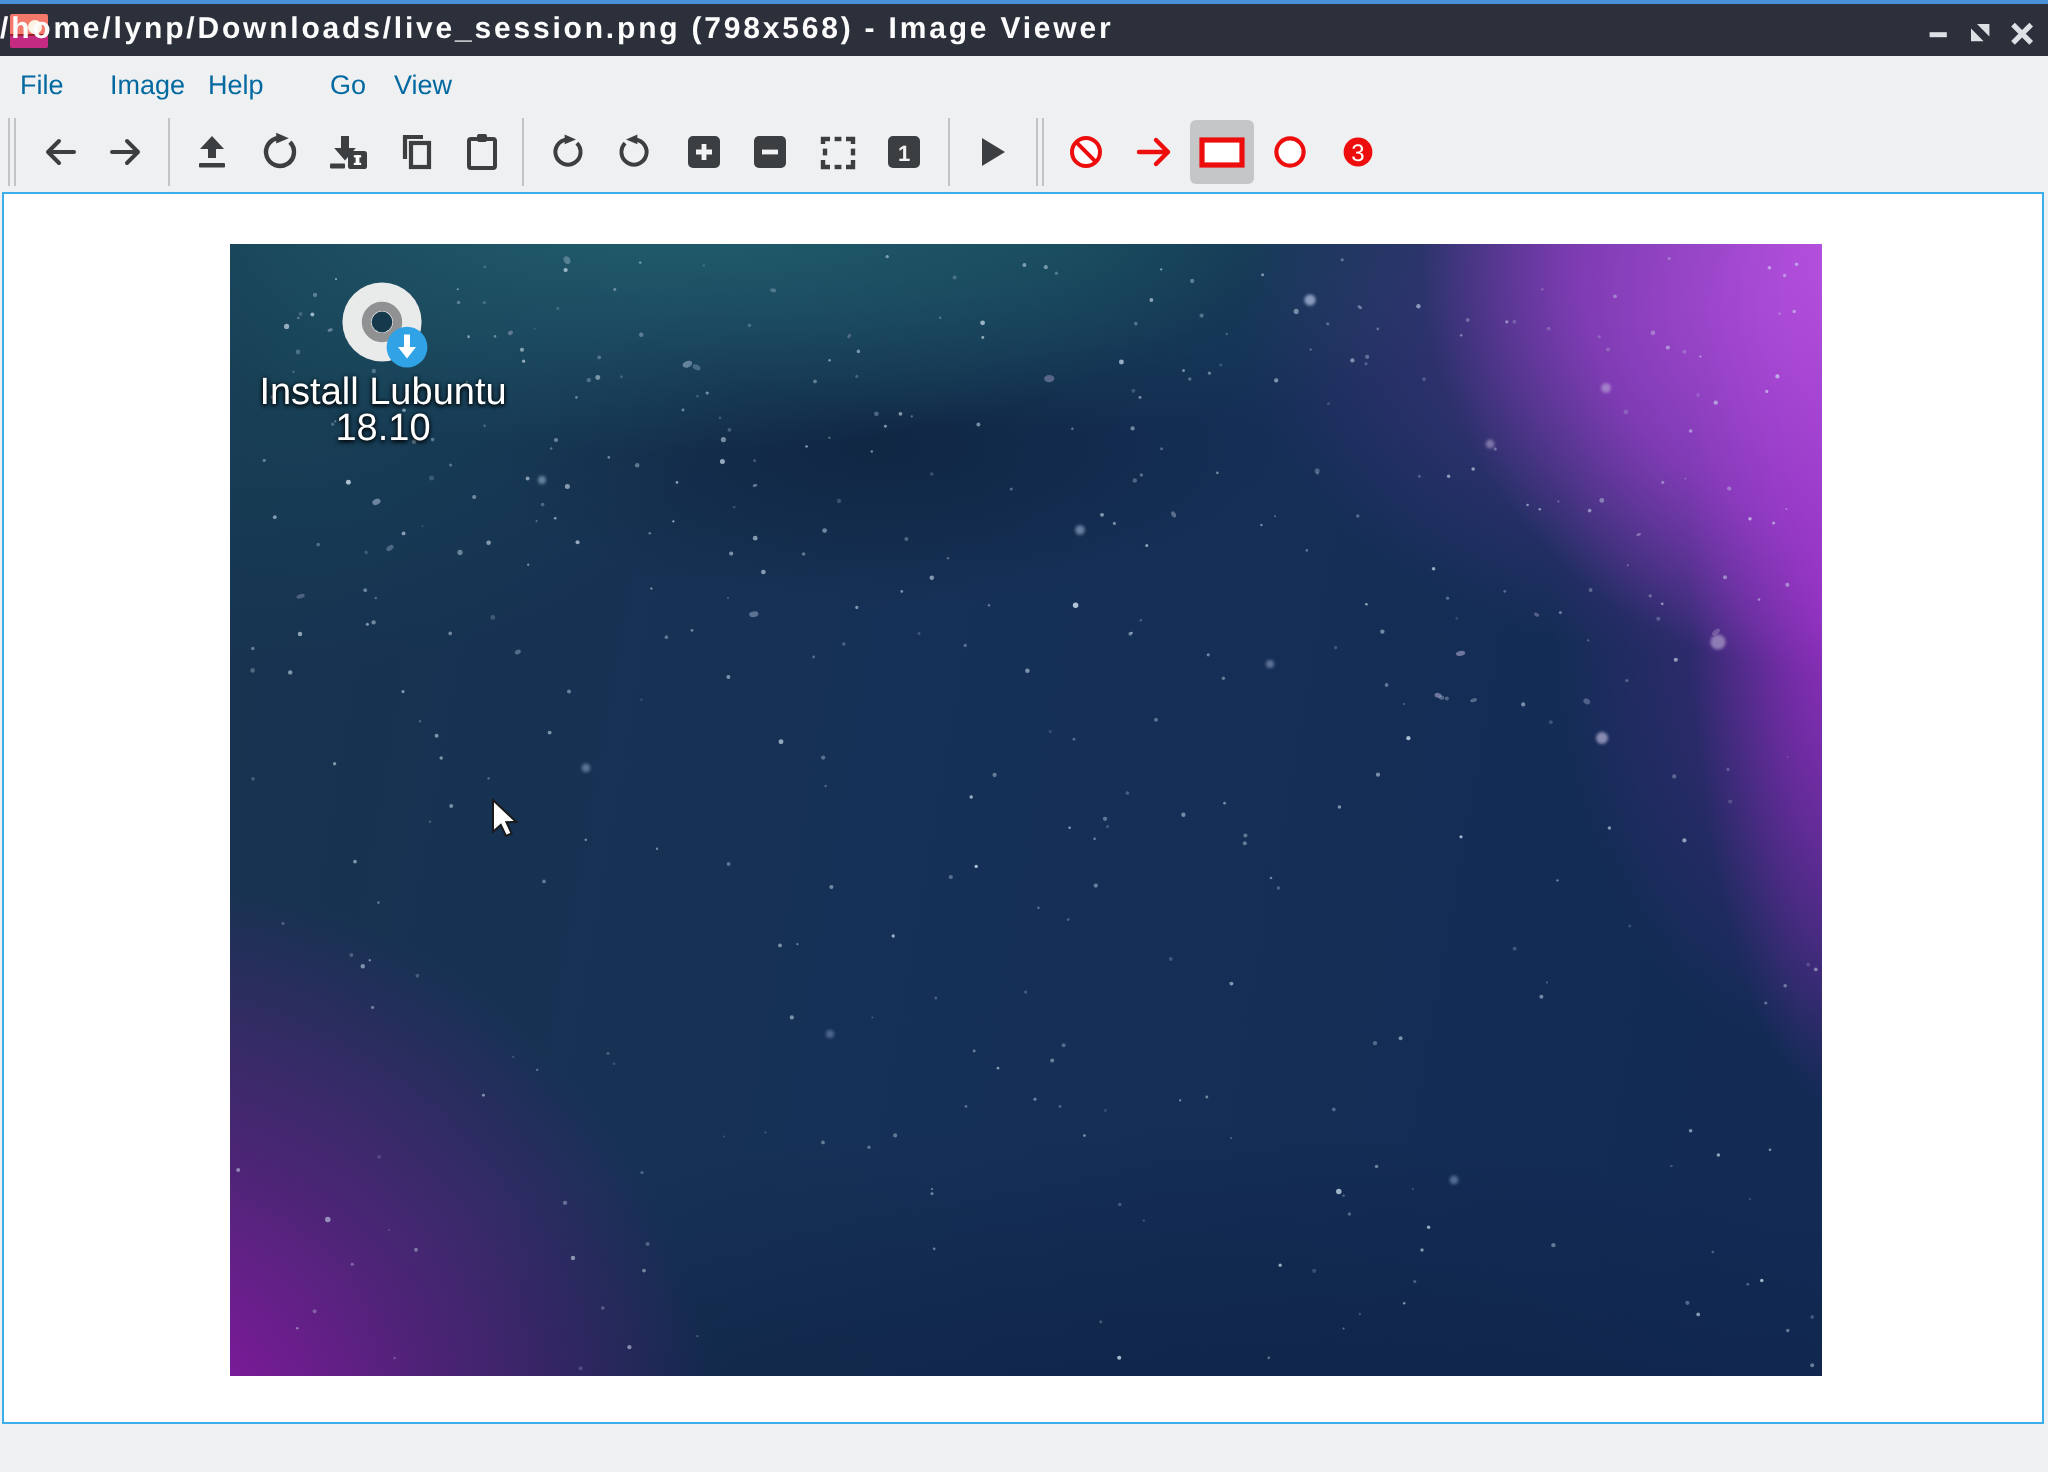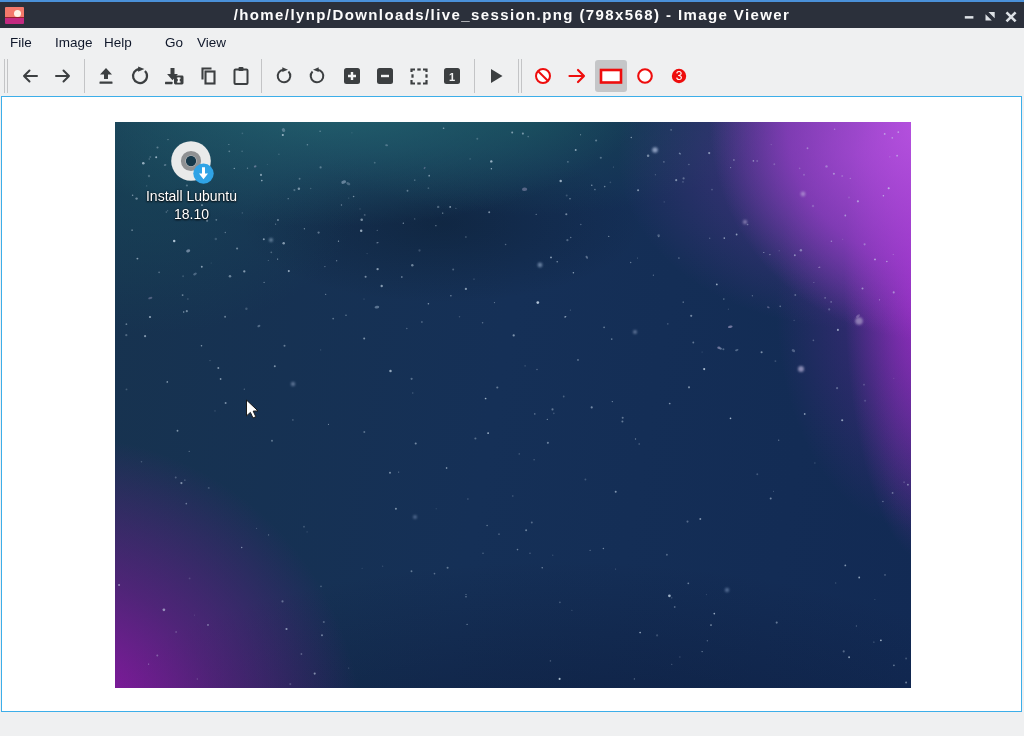--- a/index.html
+++ b/index.html
@@ -1,43 +1,43 @@
 <!DOCTYPE html>
 <html><head><meta charset="utf-8"><style>
 *{margin:0;padding:0;box-sizing:border-box}
 html,body{width:1024px;height:736px;overflow:hidden}
 body{font-family:"Liberation Sans",sans-serif;background:#eff0f1;position:relative}
 .titlebar{position:absolute;left:0;top:0;width:1024px;height:28px;background:#2b303b;border-top:2px solid #4a90d9}
 .appicon{position:absolute;left:5px;top:5px;width:19px;height:17px;background:linear-gradient(to bottom,#f4796b 0 58%,#c32a80 58% 100%);border-radius:1px;overflow:hidden}
 .appicon .sun{position:absolute;left:9px;top:2.5px;width:7px;height:7px;border-radius:50%;background:#fdf3e4}
 .appicon .hill{position:absolute;left:0;top:9.8px;width:19px;height:1.3px;background:#97222e}
-.wtitle{position:absolute;left:0;top:4px;width:1024px;text-align:center;color:#fcfcfc;font-size:15px;font-weight:bold;letter-spacing:1.4px}
+.wtitle{position:absolute;left:0;top:4px;width:1024px;text-align:left;color:#fcfcfc;font-size:15px;font-weight:bold;letter-spacing:1.4px}
 .winbtns{position:absolute;right:0;top:0;height:28px}
 .menubar{position:absolute;left:0;top:30px;width:1024px;height:26px}
-.menubar span{position:absolute;top:5px;font-size:13.5px;color:#0f172a}
+.menubar span{position:absolute;top:5px;font-size:13.5px;color:#0369a1}
 .toolbar{position:absolute;left:0;top:0;width:1024px;height:96px}
 .ti{position:absolute}
 .grip{position:absolute;top:59px;height:34px;width:4px;border-left:1px solid #c3c4c6;border-right:1px solid #c3c4c6}
 .sep{position:absolute;top:59px;height:34px;width:1px;background:#c3c4c6}
 .pressed{position:absolute;left:595px;top:60px;width:32px;height:32px;background:#c5c6c8;border-radius:3px}
 .content{position:absolute;left:1px;top:96px;width:1021px;height:616px;background:#fff;border:1px solid #3daee9}
 .wall{position:absolute;left:113px;top:25px;width:796px;height:566px;overflow:hidden;background:
  radial-gradient(circle 310px at 102% 0%, rgba(190,85,230,.92) 0%, rgba(168,66,214,.6) 45%, rgba(168,66,214,0) 70%),
  radial-gradient(ellipse 115px 390px at 102% 28%, rgba(170,48,210,.85) 0%, rgba(170,48,210,0) 72%),
  radial-gradient(ellipse 330px 240px at 93% 6%, rgba(142,62,198,.5), rgba(142,62,198,0) 72%),
  radial-gradient(ellipse 180px 300px at 100% 32%, rgba(120,40,175,.5), rgba(120,40,175,0) 75%),
  radial-gradient(ellipse 78px 200px at 103% 49%, rgba(88,30,138,.3), rgba(88,30,138,0) 78%),
  radial-gradient(circle 410px at -7% 109%, rgba(174,16,190,.9) 0%, rgba(140,22,162,.48) 40%, rgba(140,22,162,0) 74%),
  radial-gradient(ellipse 440px 190px at 27% -6%, rgba(36,104,114,.95), rgba(36,104,114,0) 73%),
  radial-gradient(ellipse 300px 200px at 4% 12%, rgba(24,75,90,.55), rgba(24,75,90,0) 72%),
  radial-gradient(ellipse 330px 130px at 52% 0%, rgba(22,68,86,.9), rgba(22,68,86,0) 72%),
  radial-gradient(ellipse 280px 110px at 41% 18%, rgba(6,20,30,.33), rgba(6,20,30,0) 72%),
  radial-gradient(ellipse 720px 330px at 56% 124%, rgba(8,16,44,.6), rgba(8,16,44,0) 80%),
  linear-gradient(100deg,#17334f 0%,#153057 48%,#122a54 100%)}
-.icontext{position:absolute;left:4px;top:66px;width:145px;text-align:center;font-size:14px;line-height:17.5px;color:#fff;text-shadow:0 1px 2px rgba(0,0,0,.95),0 0 2px rgba(0,0,0,.7)}
+.icontext{position:absolute;left:4px;top:66px;width:145px;text-align:center;font-size:19px;line-height:17.5px;color:#fff;text-shadow:0 1px 2px rgba(0,0,0,.95),0 0 2px rgba(0,0,0,.7)}
 .statusbar{position:absolute;left:0;top:713px;width:1024px;height:23px;background:#eff0f1}
 </style></head><body>
 <div class="titlebar">
 <div class="appicon">
       <div class="sun"></div>
       <div class="hill"></div>
     </div>
 <div class="wtitle">/home/lynp/Downloads/live_session.png (798x568) - Image Viewer</div>
 <svg class="winbtns" width="70" height="28" viewBox="0 0 70 28" style="right:4px">
 <rect x="14.8" y="14.1" width="8.6" height="2.5" fill="#dde1e6"></rect>

